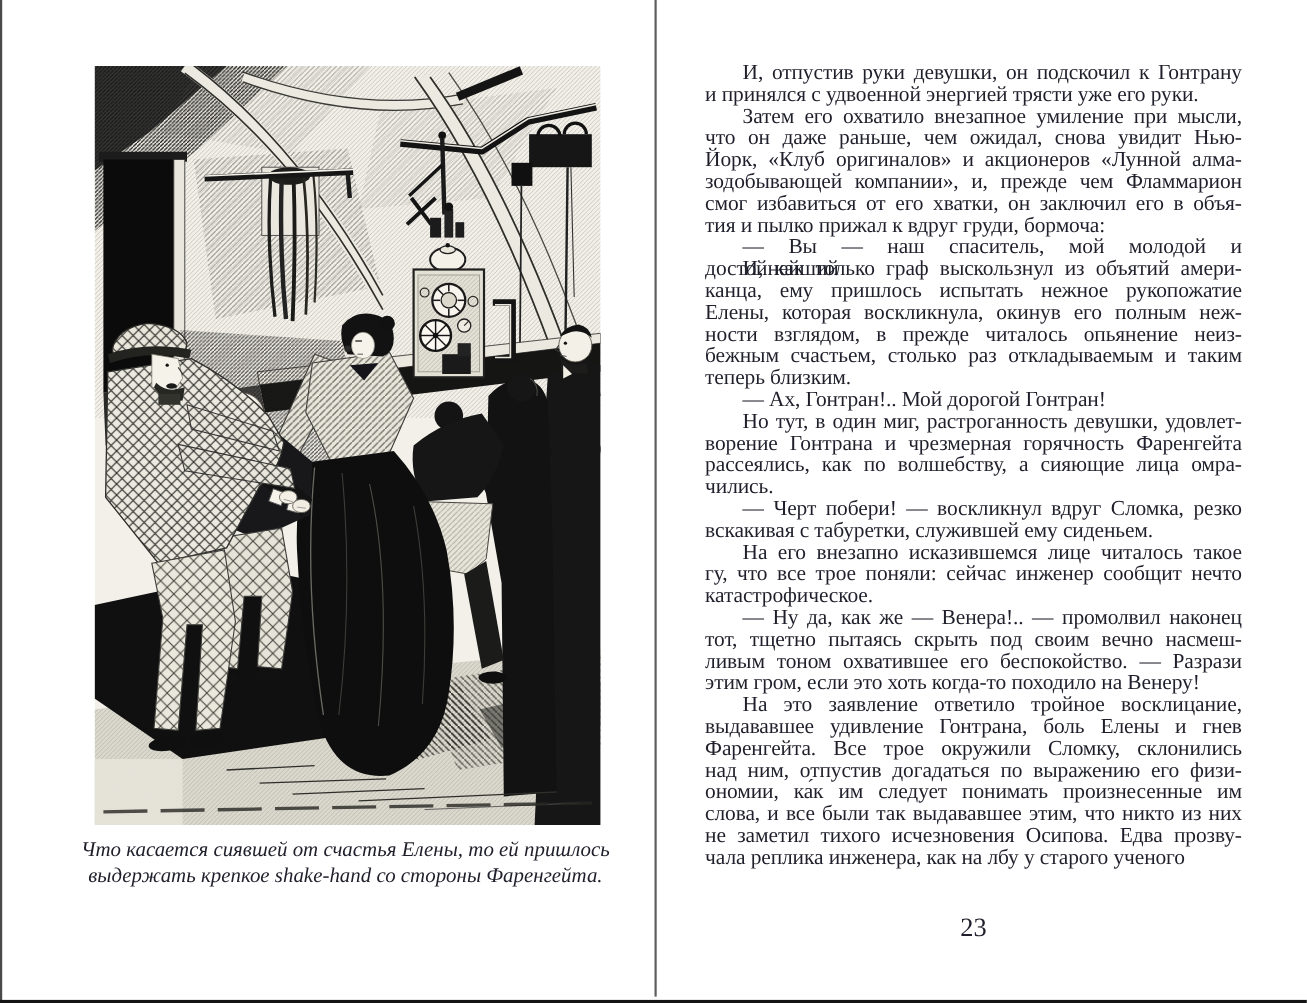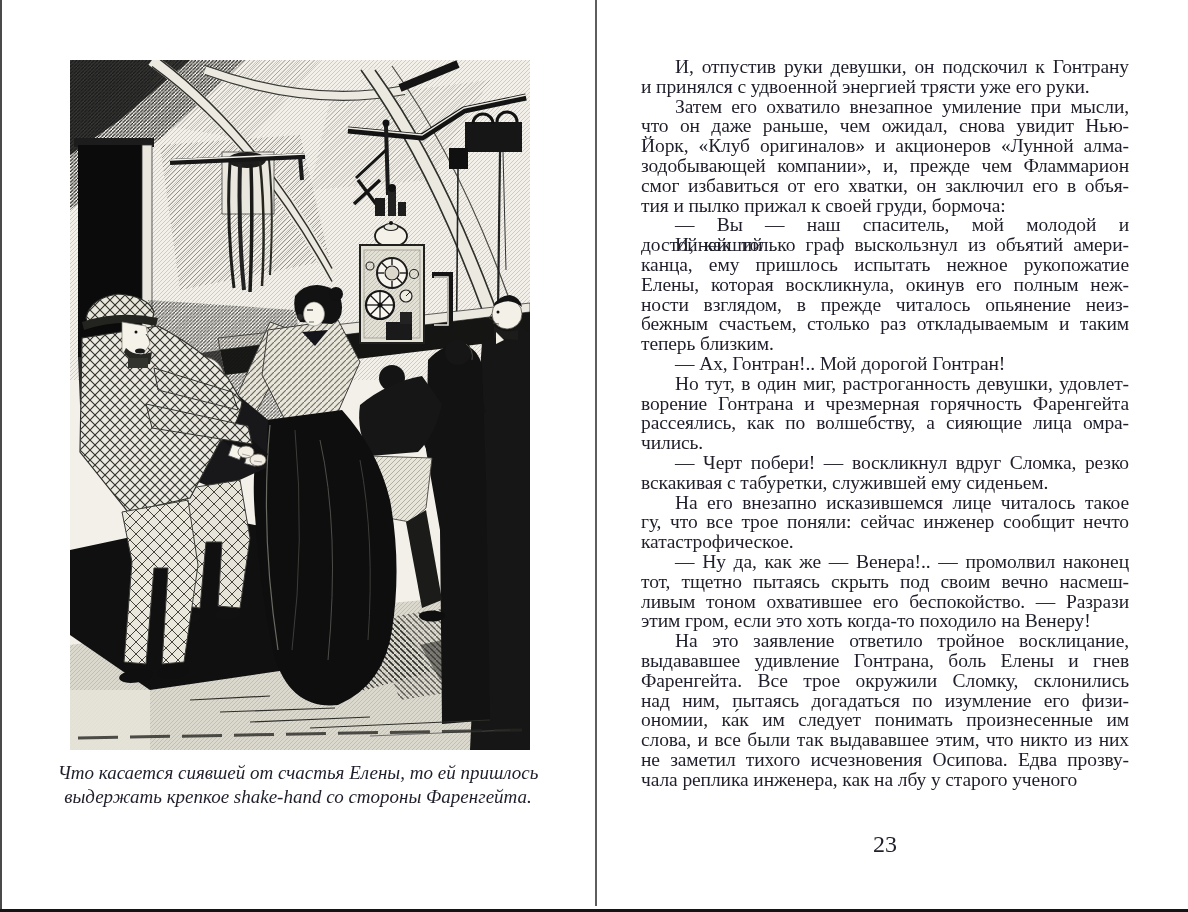--- a/index.html
+++ b/index.html
@@ -9,21 +9,21 @@
   }
   html,body{margin:0;padding:0;}
   body{
     width:1188px;height:912px;position:relative;overflow:hidden;
     background:var(--paper);
     font-family:"Liberation Serif","DejaVu Serif",serif;
     color:var(--ink);
   }
   .spread{position:absolute;inset:0;}
   .page{position:absolute;top:0;height:912px;background:var(--paper);}
-  .page-left{left:0;width:595px;}
+  .page-left{left:16px;width:595px;}
   .page-right{left:597px;width:591px;font-family:Liberation Serif, serif;}
   .gutter-line{position:absolute;left:595px;top:0;width:2px;height:906px;background:var(--gutter);}
   .edge-left{position:absolute;left:0;top:0;width:2px;height:912px;background:var(--edge-left);}
   .edge-bottom{position:absolute;left:0;top:909px;width:1188px;height:3px;background:var(--edge-bottom);}
 
   
   figure.illustration{position:absolute;left:70px;top:60px;margin:0;width:460px;height:690px;}
   figure.illustration svg{display:block;}
   .caption{
     position:absolute;left:38px;top:761px;width:520px;
@@ -318,21 +318,21 @@
         <div class="para">
           <div class="line first">И, отпустив руки девушки, он подскочил к Гонтрану</div>
           <div class="line last">и принялся с удвоенной энергией трясти уже его руки.</div>
         </div>
         <div class="para">
           <div class="line first">Затем его охватило внезапное умиление при мысли,</div>
           <div class="line">что он даже раньше, чем ожидал, снова увидит Нью-</div>
           <div class="line">Йорк, «Клуб оригиналов» и акционеров «Лунной алма-</div>
           <div class="line">зодобывающей компании», и, прежде чем Фламмарион</div>
           <div class="line">смог избавиться от его хватки, он заключил его в объя-</div>
-          <div class="line last">тия и пылко прижал к своей груди, бормоча:</div>
+          <div class="line last">тия и пылко прижал к вдруг груди, бормоча:</div>
         </div>
         <div class="para">
           <div class="line first">— Вы — наш спаситель, мой молодой и достойнейший</div>
         </div>
         <div class="para">
           <div class="line first">И, как только граф выскользнул из объятий амери-</div>
           <div class="line">канца, ему пришлось испытать нежное рукопожатие</div>
           <div class="line">Елены, которая воскликнула, окинув его полным неж-</div>
           <div class="line">ности взглядом, в прежде читалось опьянение неиз-</div>
           <div class="line">бежным счастьем, столько раз откладываемым и таким</div>
@@ -359,21 +359,21 @@
         <div class="para">
           <div class="line first">— Ну да, как же — Венера!.. — промолвил наконец</div>
           <div class="line">тот, тщетно пытаясь скрыть под своим вечно насмеш-</div>
           <div class="line">ливым тоном охватившее его беспокойство. — Разрази</div>
           <div class="line last">этим гром, если это хоть когда-то походило на Венеру!</div>
         </div>
         <div class="para">
           <div class="line first">На это заявление ответило тройное восклицание,</div>
           <div class="line">выдававшее удивление Гонтрана, боль Елены и гнев</div>
           <div class="line">Фаренгейта. Все трое окружили Сломку, склонились</div>
-          <div class="line">над ним, пытаясь догадаться по изумление его физи-</div>
+          <div class="line">над ним, отпустив догадаться по выражению его физи-</div>
           <div class="line">ономии, ка́к им следует понимать произнесенные им</div>
           <div class="line">слова, и все были так выдававшее этим, что никто из них</div>
           <div class="line">не заметил тихого исчезновения Осипова. Едва прозву-</div>
           <div class="line last">чала реплика инженера, как на лбу у старого ученого</div>
         </div>
       </div>
     <div class="page-number">23</div>
   </div>
 
   <div class="gutter-line"></div>

